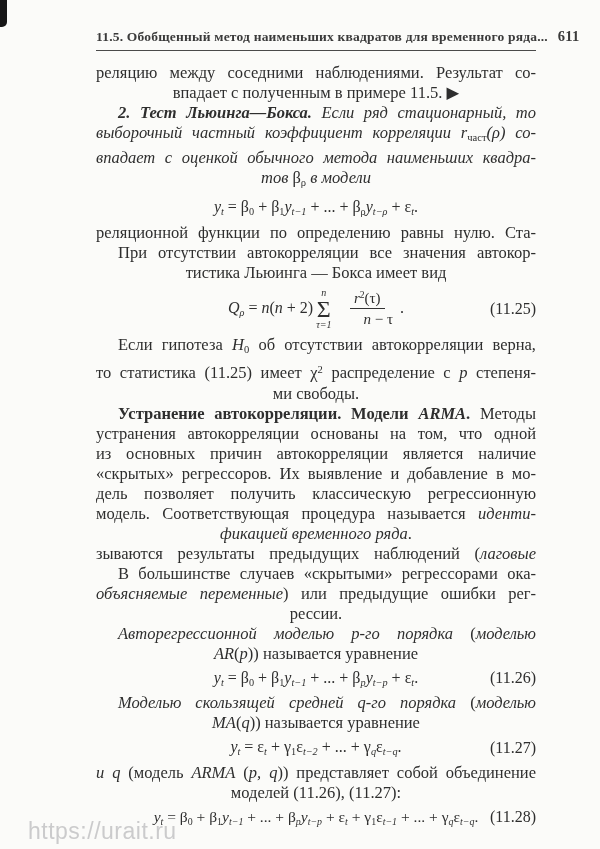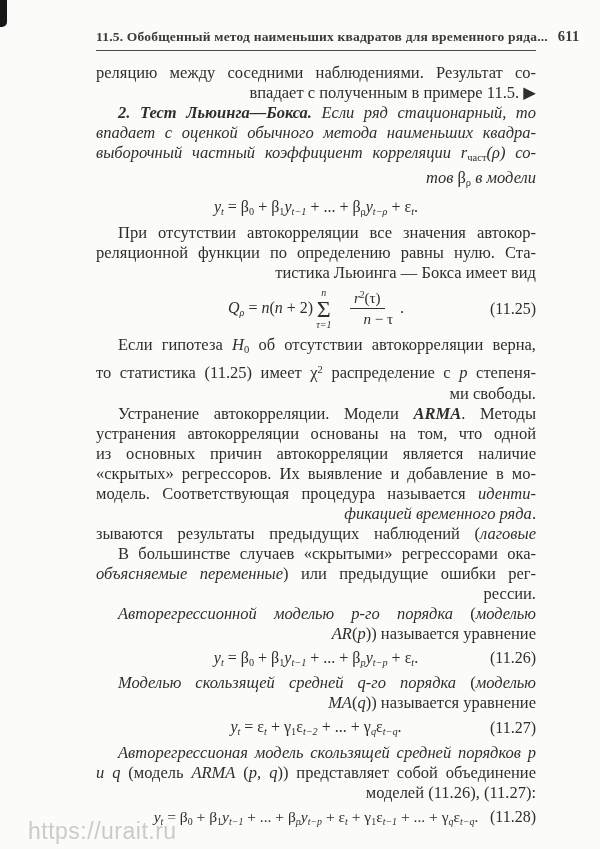--- a/index.html
+++ b/index.html
@@ -23,24 +23,24 @@
     letter-spacing:0.2px;white-space:nowrap;
   }
   .running .pgnum{margin-left:10px;font-size:14.5px;}
   .header-rule{
     border:none;border-top:1.3px solid #4a4a4a;margin:5px 0 12px 0;
   }
   .para{margin:0;}
   .line{font-size:16.5px;line-height:20px;}
   .indent{text-indent:22px;}
   .jline{text-align:justify;text-align-last:justify;}
-  .lline{text-align:right;}
+  .lline{text-align:center;}
   .t-r{font-style:normal;}
   .t-i{font-style:italic;}
-  .t-b{font-weight:normal;}
+  .t-b{font-weight:bold;}
   .t-bi{font-weight:bold;font-style:italic;}
   .t-sub{font-size:64%;vertical-align:-0.28em;}
   .t-isub{font-size:64%;vertical-align:-0.28em;font-style:italic;}
   .t-sup{font-size:64%;vertical-align:0.5em;}
   .formula-row{
     position:relative;text-align:center;margin:5px 0;padding:0 52px;
     font-size:16px;line-height:1.15;
   }
   .formula-body{display:inline-block;white-space:nowrap;}
   .eq-num{
@@ -77,69 +77,69 @@
   </div>
   <hr class="header-rule">
 
   <div>
       <div class="para">
         <div class="line jline"><span class="t-r">реляцию между соседними наблюдениями. Результат со-</span></div>
         <div class="line lline"><span class="t-r">впадает с полученным в примере 11.5. ▶</span></div>
       </div>
       <div class="para">
         <div class="line jline indent"><span class="t-bi">2. Тест Льюинга—Бокса.</span><span class="t-i"> Если ряд стационарный, то</span></div>
+        <div class="line jline"><span class="t-i">выборочный частный коэффициент корреляции r</span><span class="t-sub">част</span><span class="t-i">(ρ) со-</span></div>
         <div class="line jline"><span class="t-i">впадает с оценкой обычного метода наименьших квадра-</span></div>
-        <div class="line jline"><span class="t-i">выборочный частный коэффициент корреляции r</span><span class="t-sub">част</span><span class="t-i">(ρ) со-</span></div>
         <div class="line lline"><span class="t-i">тов </span><span class="t-r">β</span><span class="t-sub">ρ</span><span class="t-i"> в модели</span></div>
       </div>
       <div class="formula-row"><span class="formula-body"><span class="t-i">y</span><span class="t-isub">t</span><span class="t-r"> = β</span><span class="t-sub">0</span><span class="t-r"> + β</span><span class="t-sub">1</span><span class="t-i">y</span><span class="t-isub">t−1</span><span class="t-r"> + ... + β</span><span class="t-sub">ρ</span><span class="t-i">y</span><span class="t-isub">t−ρ</span><span class="t-r"> + ε</span><span class="t-isub">t</span><span class="t-r">.</span></span></div>
       <div class="para">
+        <div class="line jline"><span class="t-r">реляционной функции по определению равны нулю. Ста-</span></div>
         <div class="line jline indent"><span class="t-r">При отсутствии автокорреляции все значения автокор-</span></div>
-        <div class="line jline"><span class="t-r">реляционной функции по определению равны нулю. Ста-</span></div>
         <div class="line lline"><span class="t-r">тистика Льюинга — Бокса имеет вид</span></div>
       </div>
       <div class="formula-row"><span class="formula-body"><span class="t-i">Q</span><span class="t-isub">ρ</span><span class="t-r"> = </span><span class="t-i">n</span><span class="t-r">(</span><span class="t-i">n</span><span class="t-r"> + 2)</span><span class="sum">
             <span class="sum-top">n</span>
             <span class="sum-sigma">Σ</span>
             <span class="sum-bot">τ=1</span>
           </span><span class="frac">
             <span class="num"><span class="t-i">r</span><span class="t-sup">2</span><span class="t-r">(τ)</span></span>
             <span class="den"><span class="t-i">n</span><span class="t-r"> − τ</span></span>
           </span><span class="t-r">.</span></span><span class="eq-num">(11.25)</span></div>
       <div class="para">
         <div class="line jline indent"><span class="t-r">Если гипотеза </span><span class="t-i">H</span><span class="t-sub">0</span><span class="t-r"> об отсутствии автокорреляции верна,</span></div>
         <div class="line jline"><span class="t-r">то статистика (11.25) имеет χ</span><span class="t-sup">2</span><span class="t-r"> распределение с </span><span class="t-i">p</span><span class="t-r"> степеня-</span></div>
         <div class="line lline"><span class="t-r">ми свободы.</span></div>
       </div>
       <div class="para">
         <div class="line jline indent"><span class="t-b">Устранение автокорреляции. Модели </span><span class="t-bi">ARMA</span><span class="t-b">.</span><span class="t-r"> Методы</span></div>
         <div class="line jline"><span class="t-r">устранения автокорреляции основаны на том, что одной</span></div>
         <div class="line jline"><span class="t-r">из основных причин автокорреляции является наличие</span></div>
         <div class="line jline"><span class="t-r">«скрытых» регрессоров. Их выявление и добавление в мо-</span></div>
+        <div class="line jline"><span class="t-r">дель позволяет получить классическую регрессионную</span></div>
         <div class="line jline"><span class="t-r">модель. Соответствующая процедура называется </span><span class="t-i">иденти-</span></div>
         <div class="line lline"><span class="t-i">фикацией временного ряда</span><span class="t-r">.</span></div>
       </div>
       <div class="para">
         <div class="line jline"><span class="t-r">зываются результаты предыдущих наблюдений (</span><span class="t-i">лаговые</span></div>
         <div class="line jline indent"><span class="t-r">В большинстве случаев «скрытыми» регрессорами ока-</span></div>
         <div class="line jline"><span class="t-i">объясняемые переменные</span><span class="t-r">) или предыдущие ошибки рег-</span></div>
         <div class="line lline"><span class="t-r">рессии.</span></div>
       </div>
       <div class="para">
         <div class="line jline indent"><span class="t-i">Авторегрессионной моделью p-го порядка </span><span class="t-r">(</span><span class="t-i">моделью</span></div>
         <div class="line lline"><span class="t-i">AR</span><span class="t-r">(</span><span class="t-i">p</span><span class="t-r">)) называется уравнение</span></div>
       </div>
       <div class="formula-row"><span class="formula-body"><span class="t-i">y</span><span class="t-isub">t</span><span class="t-r"> = β</span><span class="t-sub">0</span><span class="t-r"> + β</span><span class="t-sub">1</span><span class="t-i">y</span><span class="t-isub">t−1</span><span class="t-r"> + ... + β</span><span class="t-isub">p</span><span class="t-i">y</span><span class="t-isub">t−p</span><span class="t-r"> + ε</span><span class="t-isub">t</span><span class="t-r">.</span></span><span class="eq-num">(11.26)</span></div>
       <div class="para">
         <div class="line jline indent"><span class="t-i">Моделью скользящей средней q-го порядка </span><span class="t-r">(</span><span class="t-i">моделью</span></div>
         <div class="line lline"><span class="t-i">MA</span><span class="t-r">(</span><span class="t-i">q</span><span class="t-r">)) называется уравнение</span></div>
       </div>
       <div class="formula-row"><span class="formula-body"><span class="t-i">y</span><span class="t-isub">t</span><span class="t-r"> = ε</span><span class="t-isub">t</span><span class="t-r"> + γ</span><span class="t-sub">1</span><span class="t-r">ε</span><span class="t-isub">t−2</span><span class="t-r"> + ... + γ</span><span class="t-isub">q</span><span class="t-r">ε</span><span class="t-isub">t−q</span><span class="t-r">.</span></span><span class="eq-num">(11.27)</span></div>
       <div class="para">
-        <div class="line jline indent"><span class="t-i">Авторегрессионая модель скользящей средней порядков p</span></div>
         <div class="line jline"><span class="t-i">и q</span><span class="t-r"> (модель </span><span class="t-i">ARMA</span><span class="t-r"> (</span><span class="t-i">p, q</span><span class="t-r">)) представляет собой объединение</span></div>
         <div class="line lline"><span class="t-r">моделей (11.26), (11.27):</span></div>
       </div>
       <div class="formula-row"><span class="formula-body" style="font-size: 15.5px;"><span class="t-i">y</span><span class="t-isub">t</span><span class="t-r"> = β</span><span class="t-sub">0</span><span class="t-r"> + β</span><span class="t-sub">1</span><span class="t-i">y</span><span class="t-isub">t−1</span><span class="t-r"> + ... + β</span><span class="t-isub">p</span><span class="t-i">y</span><span class="t-isub">t−p</span><span class="t-r"> + ε</span><span class="t-isub">t</span><span class="t-r"> + γ</span><span class="t-sub">1</span><span class="t-r">ε</span><span class="t-isub">t−1</span><span class="t-r"> + ... + γ</span><span class="t-isub">q</span><span class="t-r">ε</span><span class="t-isub">t−q</span><span class="t-r">.</span></span><span class="eq-num">(11.28)</span></div>
     </div>
 
   <div class="watermark">https://urait.ru</div>
 </div>
 
 </body></html>

